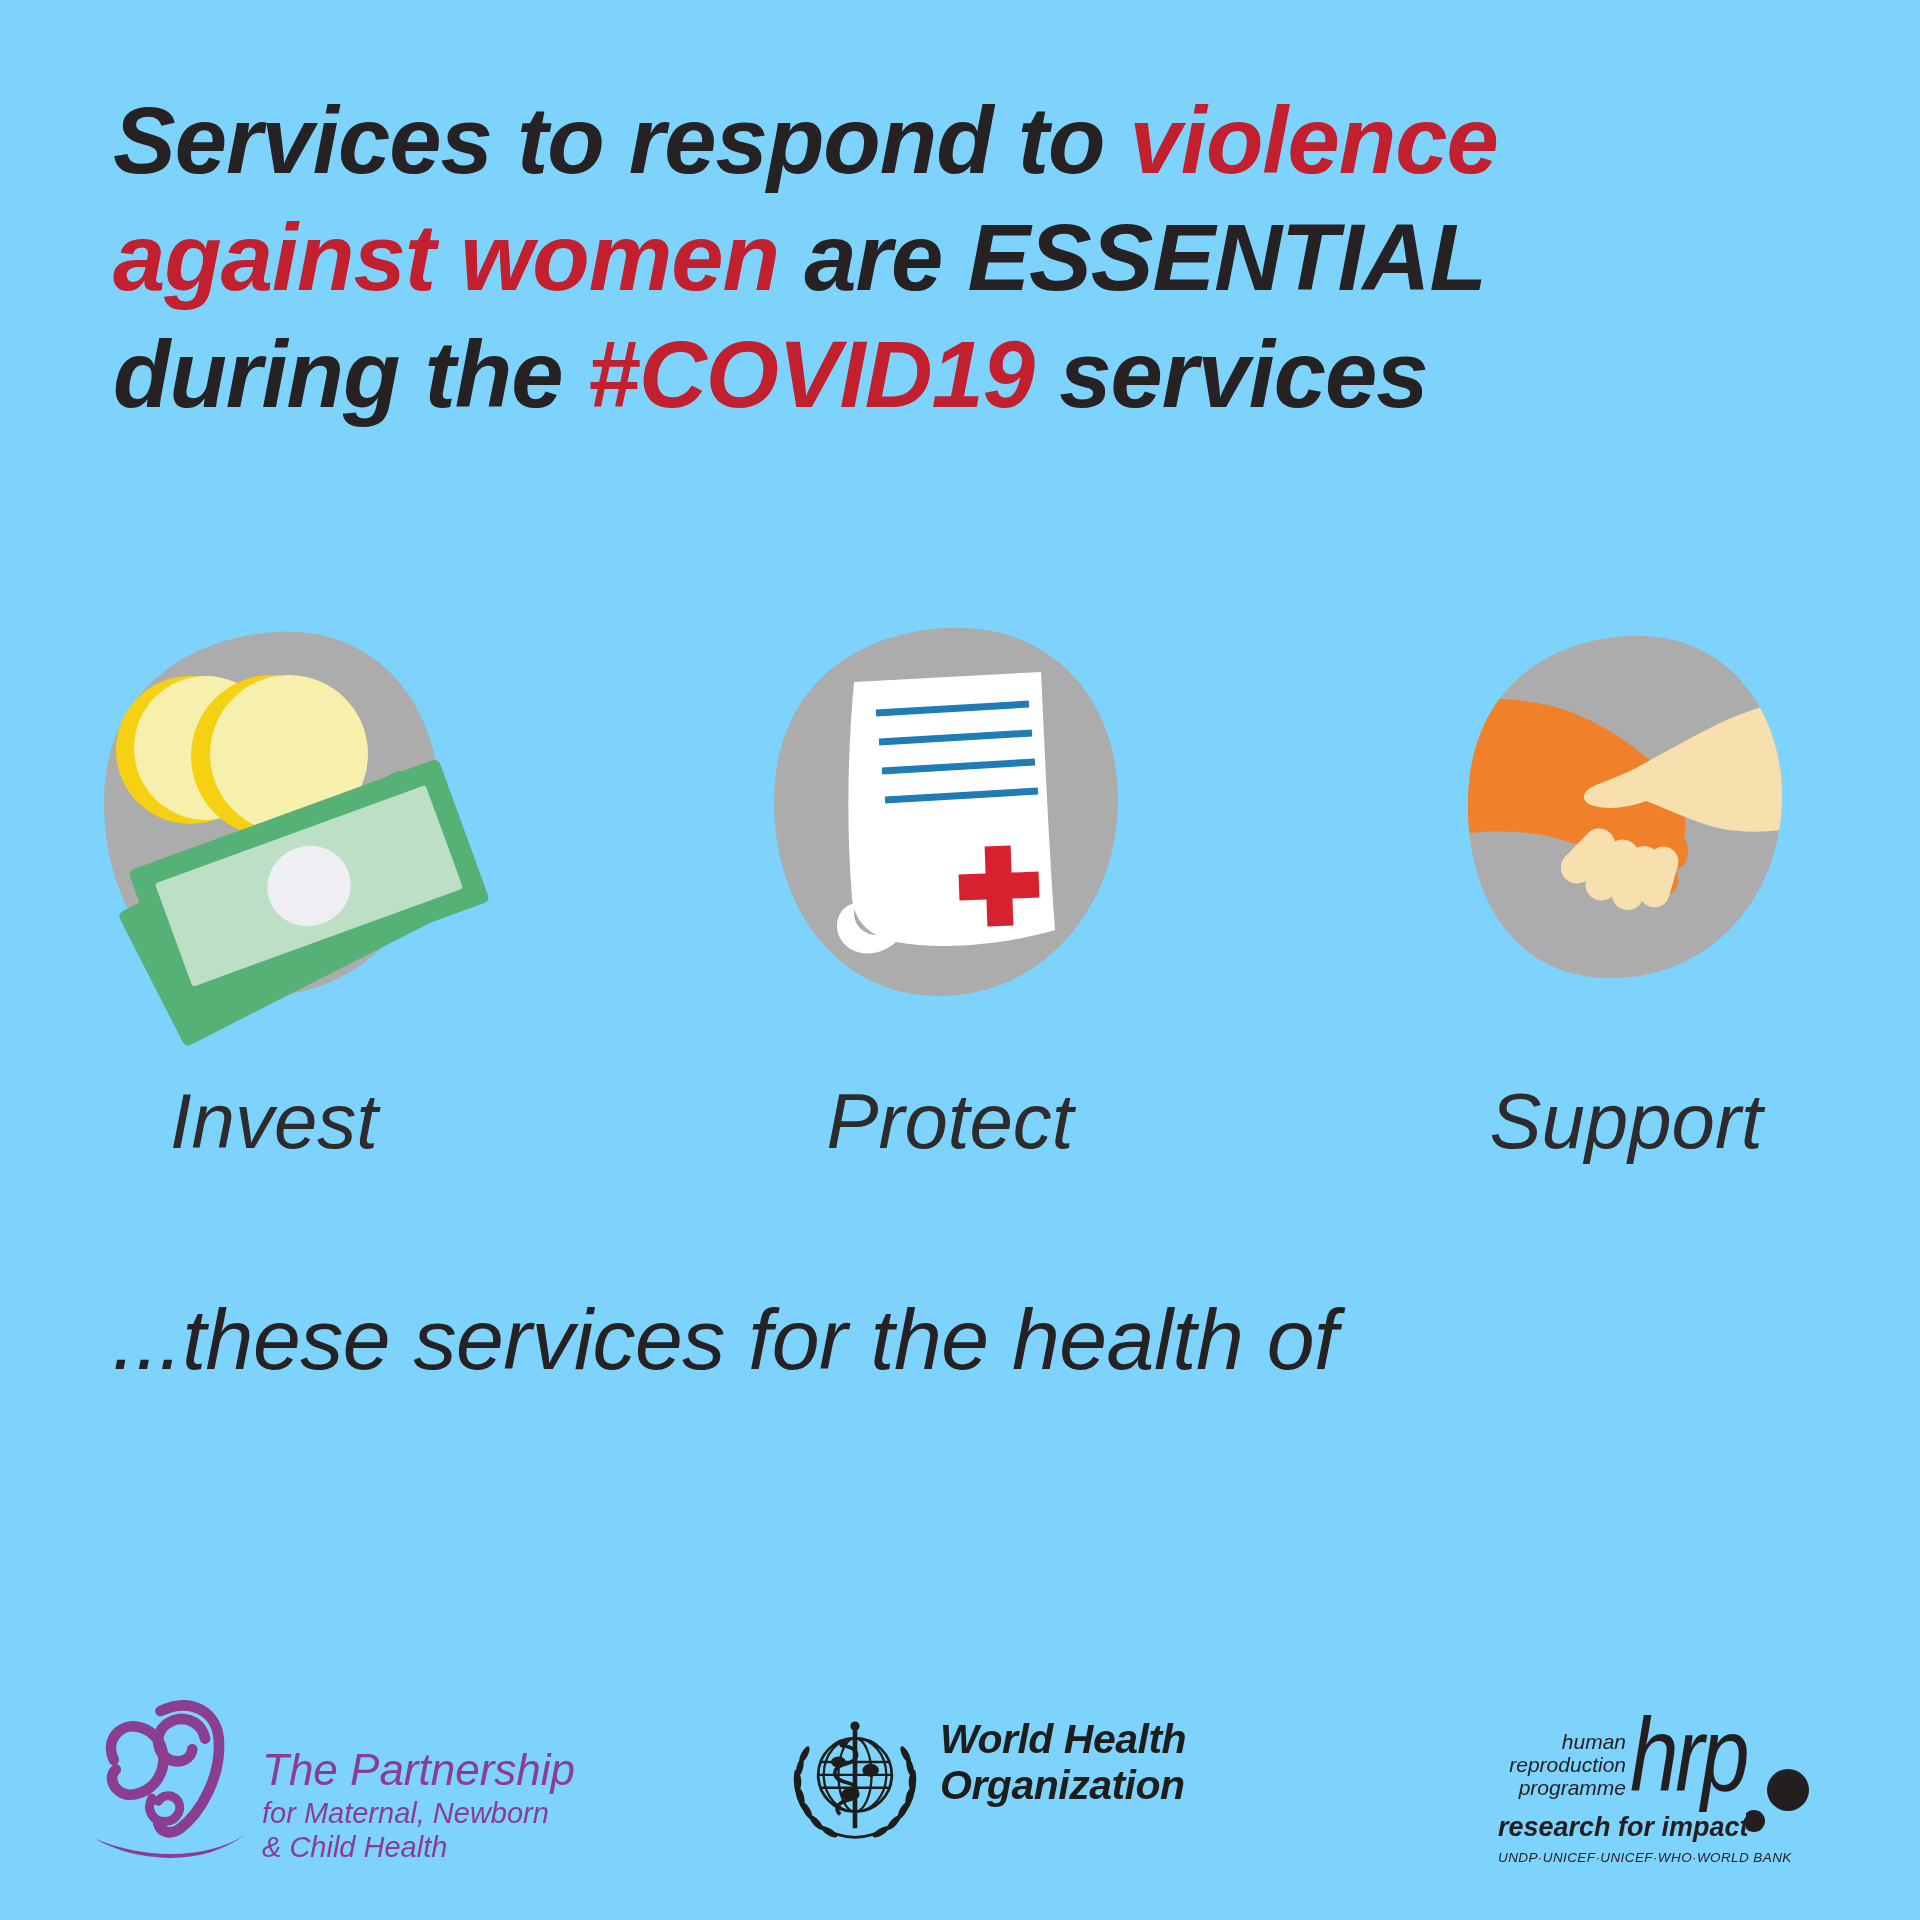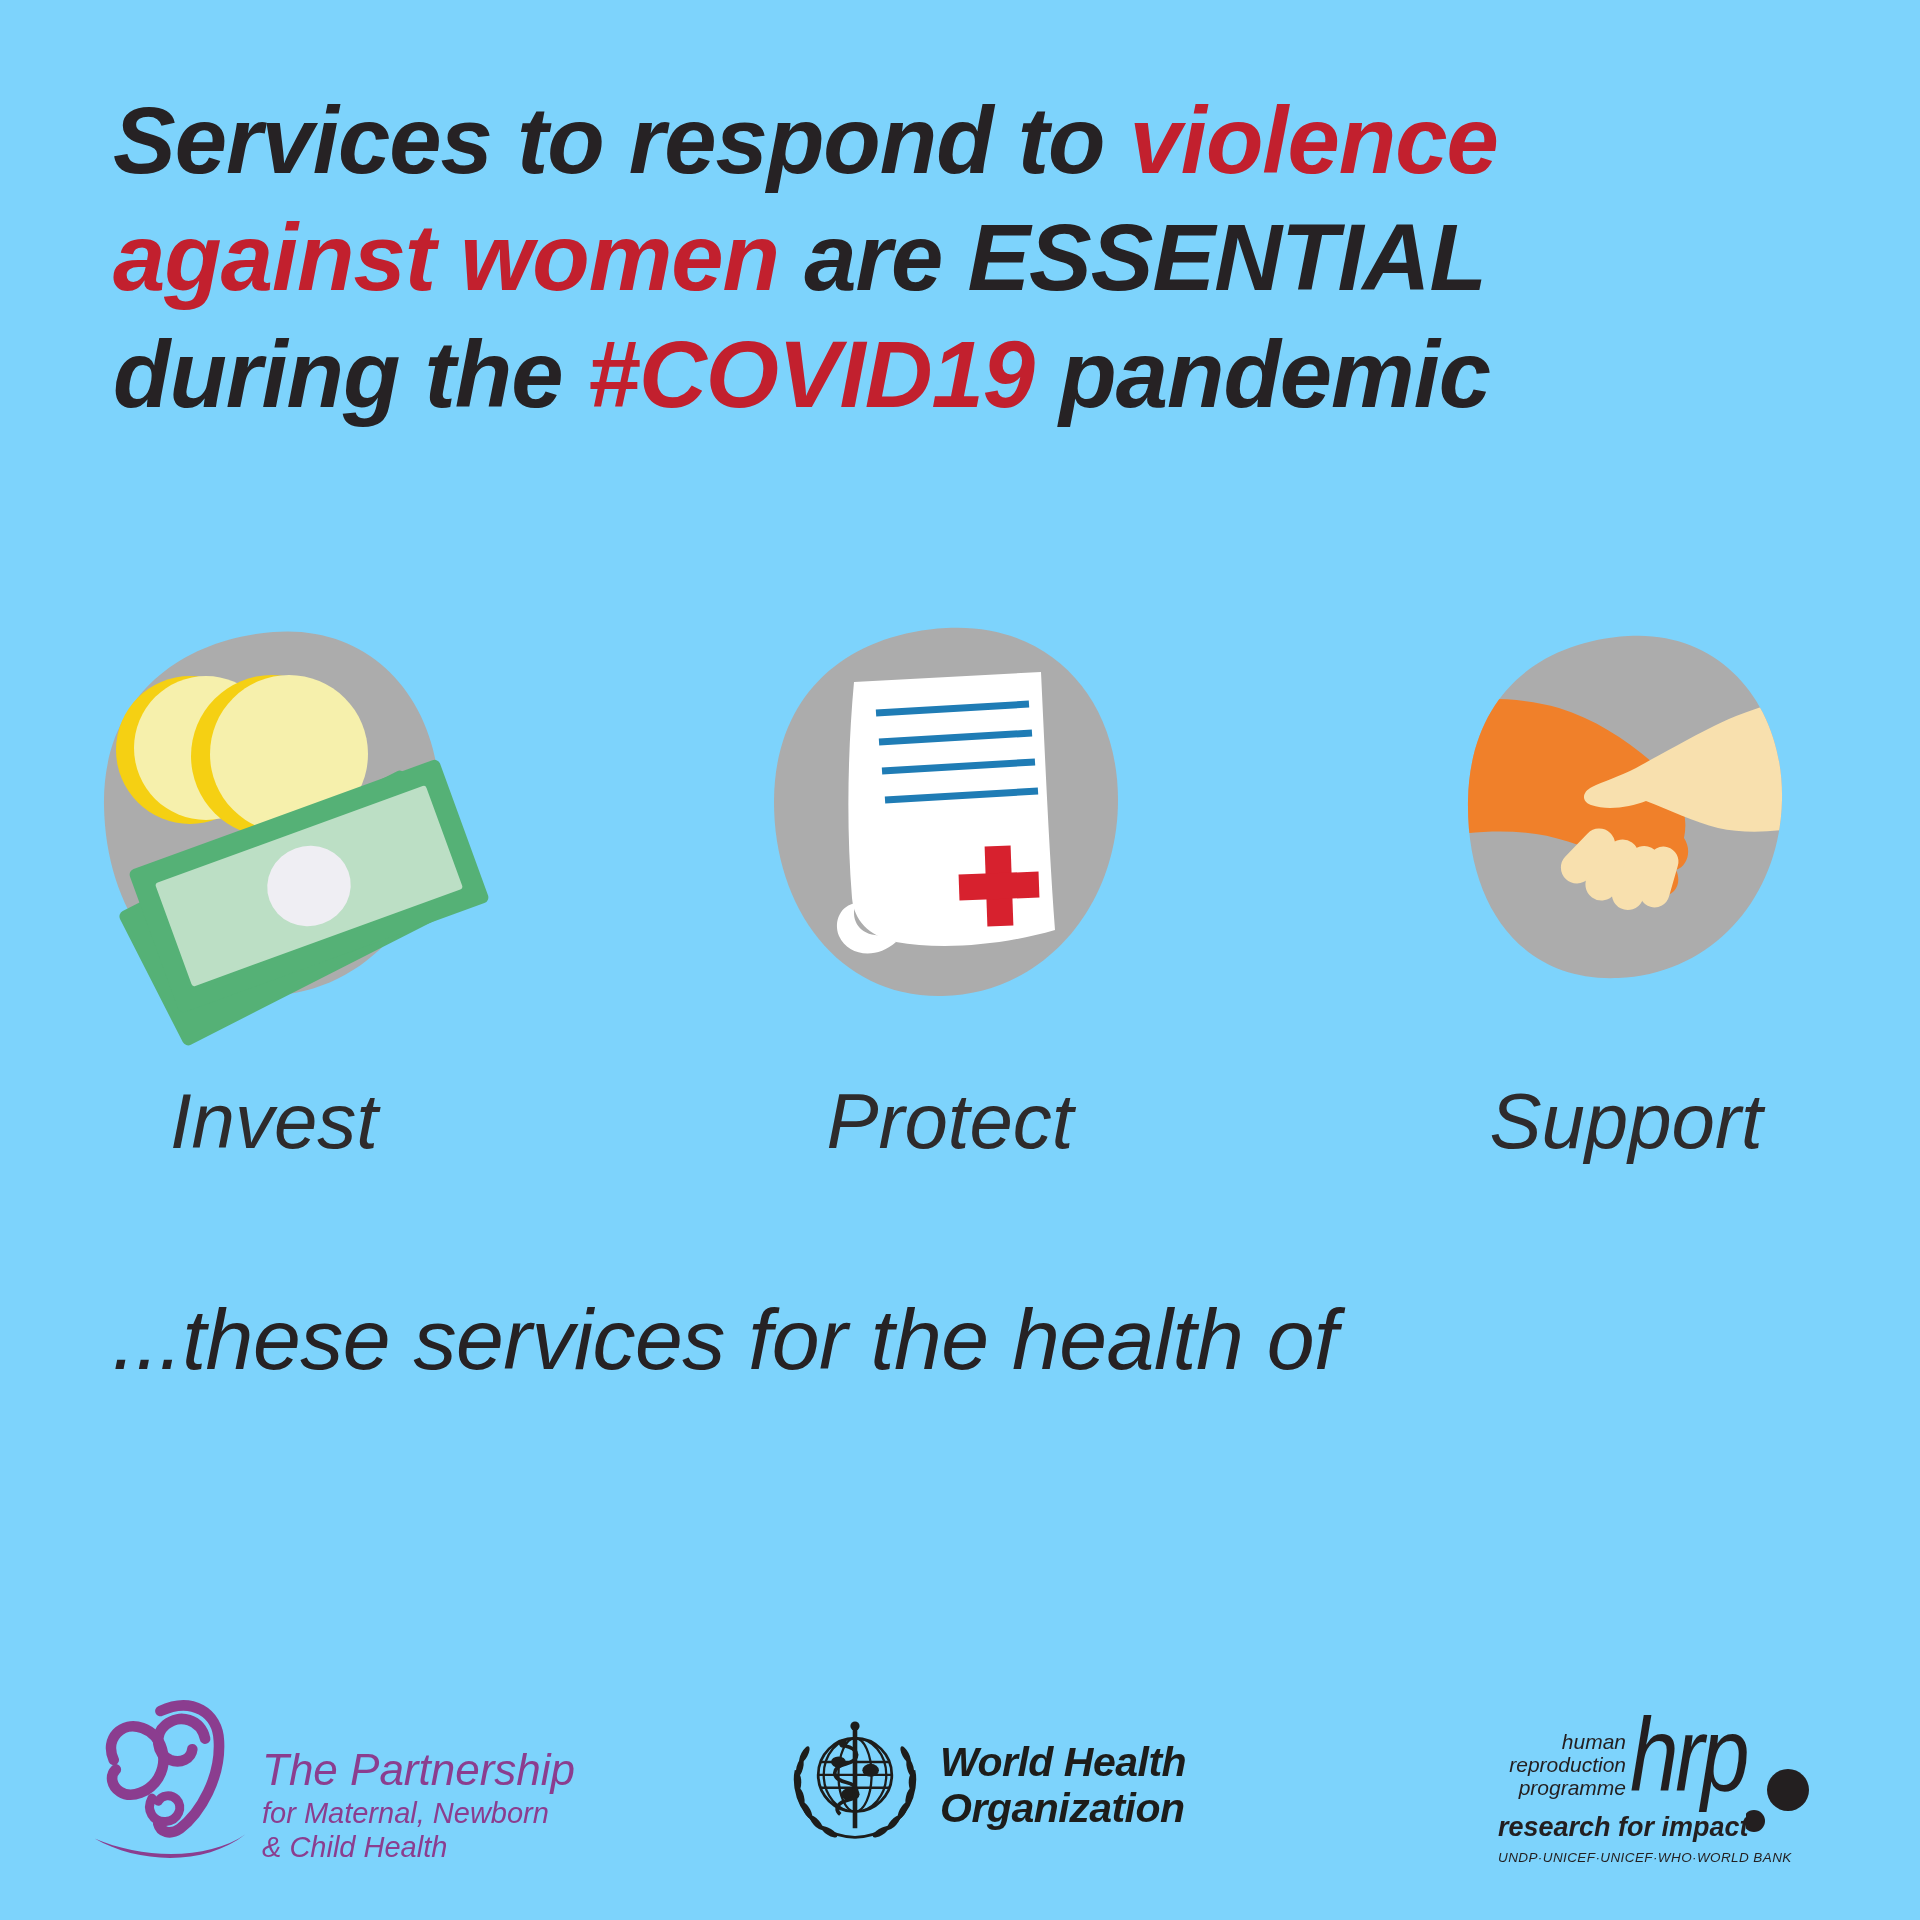--- a/index.html
+++ b/index.html
@@ -22,42 +22,42 @@
   
   .subline{position:absolute;left:112px;top:1283px;font-size:86px;line-height:112px;
     letter-spacing:-0.5px;color:#262224;}
   .sub-bold{font-weight:700;}
   
   .pmnch{position:absolute;left:88px;top:1694px;display:flex;align-items:flex-end;}
   .pmnch-mark{width:164px;height:170px;}
   .pmnch-text{margin-left:10px;color:#8b3d8f;}
   .pmnch-title{font-size:44px;line-height:52px;}
   .pmnch-sub{font-size:29px;line-height:34px;}
-  .who{position:absolute;left:786px;top:1716px;display:flex;align-items:center;}
+  .who{position:absolute;left:786px;top:1716px;display:flex;align-items:flex-start;}
   .who-mark{width:138px;height:138px;}
   .who-name{margin-left:16px;font-size:41px;font-weight:700;line-height:46px;
     color:#1d1d1b;letter-spacing:-0.5px;}
   .hrp{position:absolute;left:1494px;top:1700px;width:390px;height:195px;color:#231f20;}
   .hrp-small{position:absolute;top:30px;left:0;width:132px;text-align:right;
     font-size:21px;line-height:23px;}
   .hrp-big{position:absolute;left:136px;top:4px;font-size:104px;line-height:100px;
     letter-spacing:-4px;transform:scaleX(.84);transform-origin:0 0;}
   .hrp-dots{position:absolute;left:252px;top:58px;width:72px;height:84px;}
   .hrp-tagline{position:absolute;left:4px;top:112px;font-size:27px;font-weight:700;}
   .hrp-agencies{position:absolute;left:4px;top:150px;font-size:13.5px;letter-spacing:0.4px;}
 </style>
 </head>
 <body>
 
 <div class="poster">
 
   <div class="headline">
     <div class="hl-line"><span class="t-dark">Services to respond to </span><span class="t-red">violence</span></div>
     <div class="hl-line"><span class="t-red">against women</span><span class="t-dark"> are ESSENTIAL</span></div>
-    <div class="hl-line"><span class="t-dark">during the </span><span class="t-red">#COVID19</span><span class="t-dark"> pandemic</span></div>
+    <div class="hl-line"><span class="t-dark">during the </span><span class="t-red">#COVID19</span><span class="t-dark"> services</span></div>
   </div>
 
   <div class="icons-row">
 
     <div class="service-col">
       <svg class="icon-svg" viewBox="0 0 404 424">
         <path d="M201 34 C297 26 366 98 368 202 C370 306 298 394 197 398 C97 402 34 316 32 208 C30 102 105 42 201 34 Z" fill="#acacac"></path>
         <g>
           <circle cx="118" cy="152" r="74" fill="#f5d013"></circle>
           <circle cx="134" cy="150" r="72" fill="#f6f0ac"></circle>

